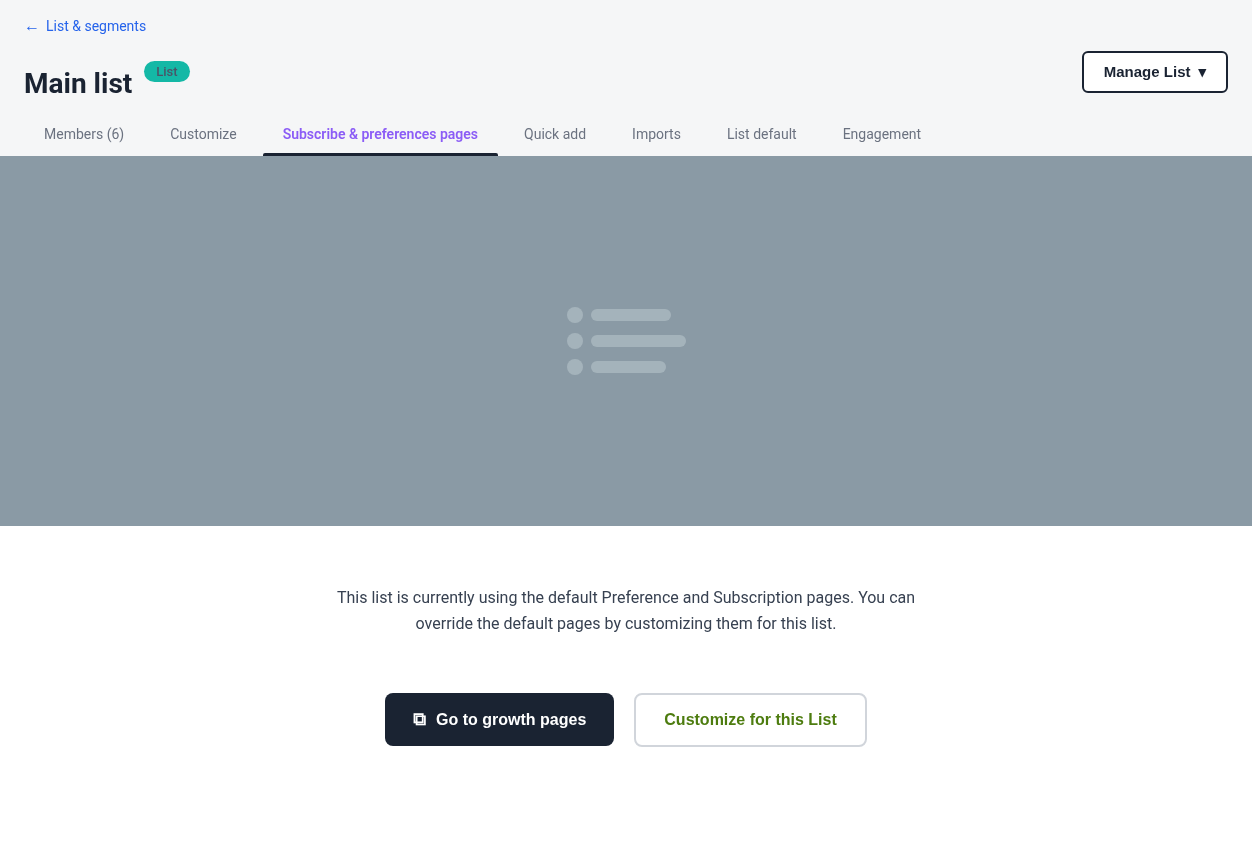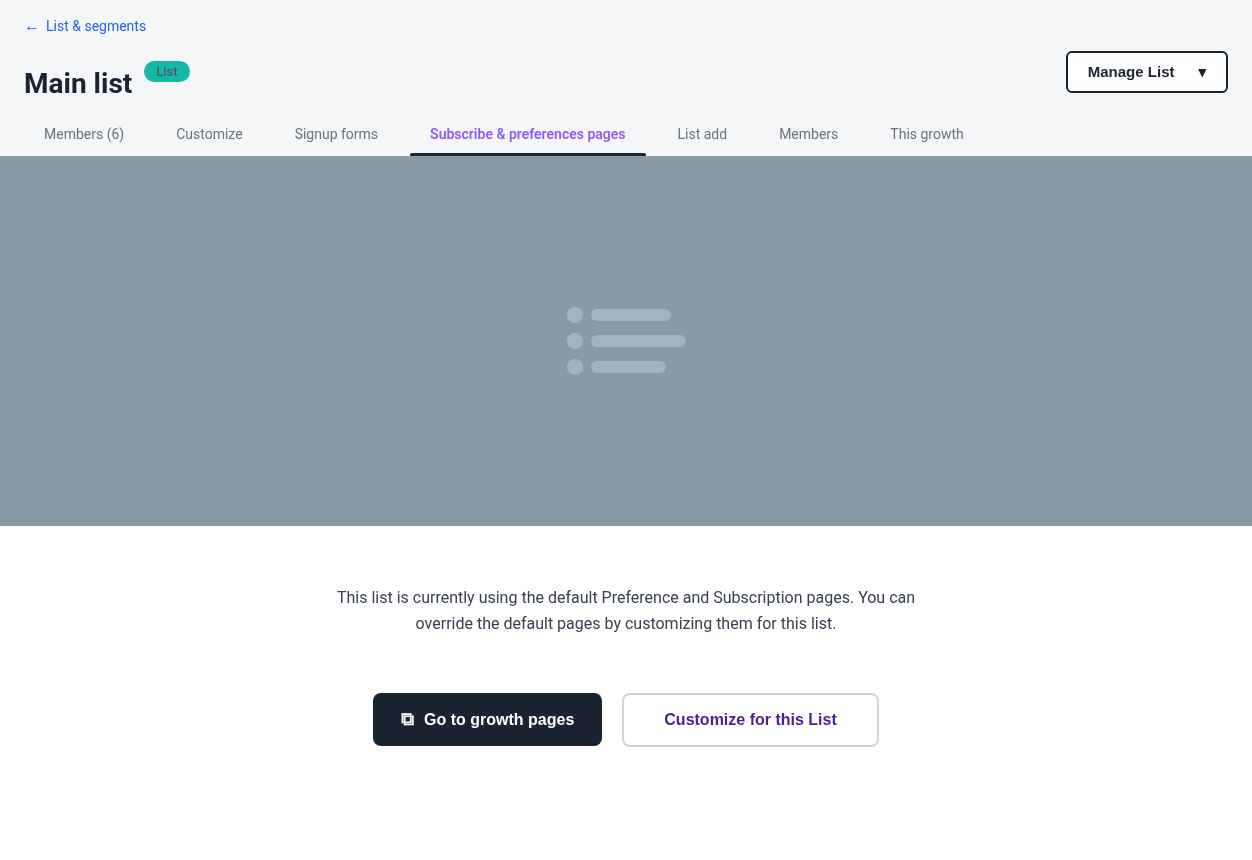--- a/index.html
+++ b/index.html
@@ -58,36 +58,36 @@
       border-radius: 20px;
       padding: 3px 12px;
       font-size: 13px;
       color: #4a5568;
       font-weight: 500;
     }
 
     .manage-list-btn {
       display: flex;
       align-items: center;
-      gap: 24px;
+      gap: 8px;
       border: 2px solid #1a2332;
       background: #fff;
       padding: 10px 20px;
       border-radius: 6px;
       font-size: 15px;
       font-weight: 600;
       color: #1a2332;
       cursor: pointer;
     }
 
     
     .nav-tabs {
       display: flex;
       align-items: center;
-      gap: 12px;
+      gap: 6px;
       background: #f5f6f7;
       padding: 16px 24px 0 24px;
       border-bottom: none;
     }
 
     .nav-tab {
       padding: 10px 20px 14px 20px;
       font-size: 14px;
       color: #6b7280;
       cursor: pointer;
@@ -187,23 +187,23 @@
       font-weight: 600;
       cursor: pointer;
     }
 
     .external-icon {
       font-size: 18px;
     }
 
     .btn-secondary {
       background: #fff;
-      color: #4c1d95;
+      color: #4d7c0f;
       border: 2px solid #d1d5db;
-      padding: 16px 40px;
+      padding: 16px 28px;
       border-radius: 8px;
       font-size: 16px;
       font-weight: 600;
       cursor: pointer;
     }
   </style>
 </head>
 <body>
 
 <div class="header-bar">
@@ -219,25 +219,25 @@
     <button class="manage-list-btn">
       <span>Manage List</span>
       <span>▾</span>
     </button>
   </div>
 </div>
 
 <div class="nav-tabs">
   <div class="nav-tab">Members (6)</div>
   <div class="nav-tab">Customize</div>
-  <div class="nav-tab">Signup forms</div>
   <div class="nav-tab active">Subscribe &amp; preferences pages</div>
-  <div class="nav-tab">List add</div>
-  <div class="nav-tab">Members</div>
-  <div class="nav-tab">This growth</div>
+  <div class="nav-tab">Quick add</div>
+  <div class="nav-tab">Imports</div>
+  <div class="nav-tab">List default</div>
+  <div class="nav-tab">Engagement</div>
 </div>
 
 <div class="gray-content">
   <div class="skeleton-illustration">
     <div class="skeleton-row">
       <div class="skeleton-circle"></div>
       <div class="skeleton-bar" style="width: 80px;"></div>
     </div>
     <div class="skeleton-row">
       <div class="skeleton-circle"></div>

